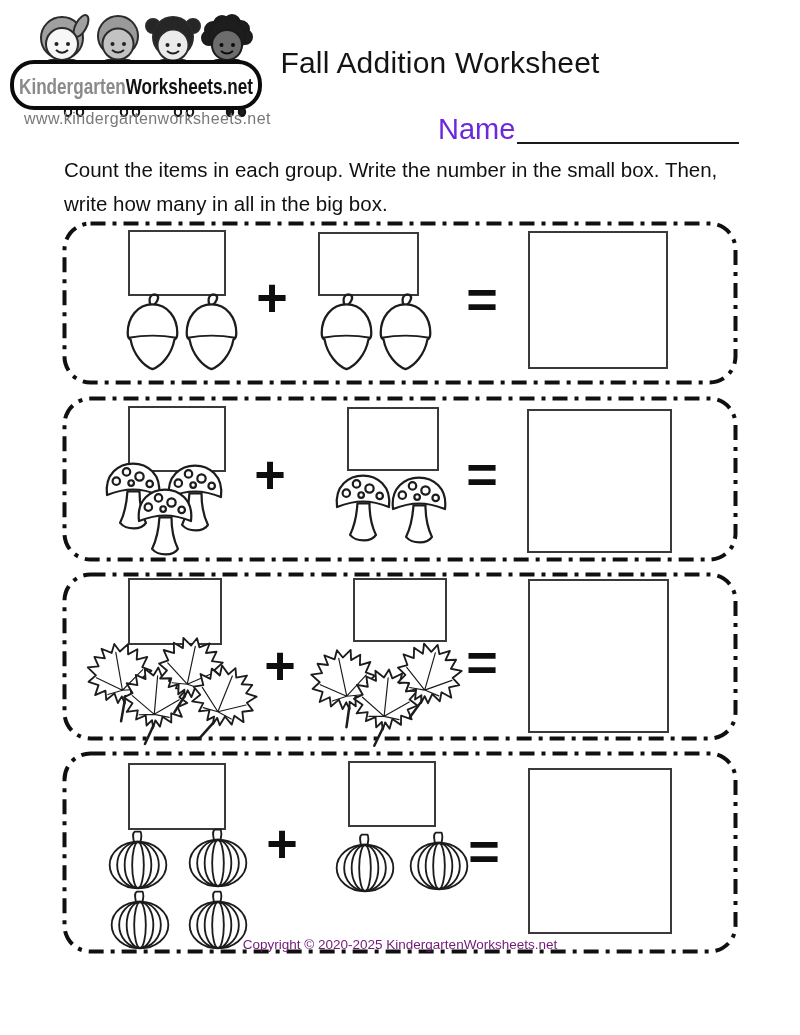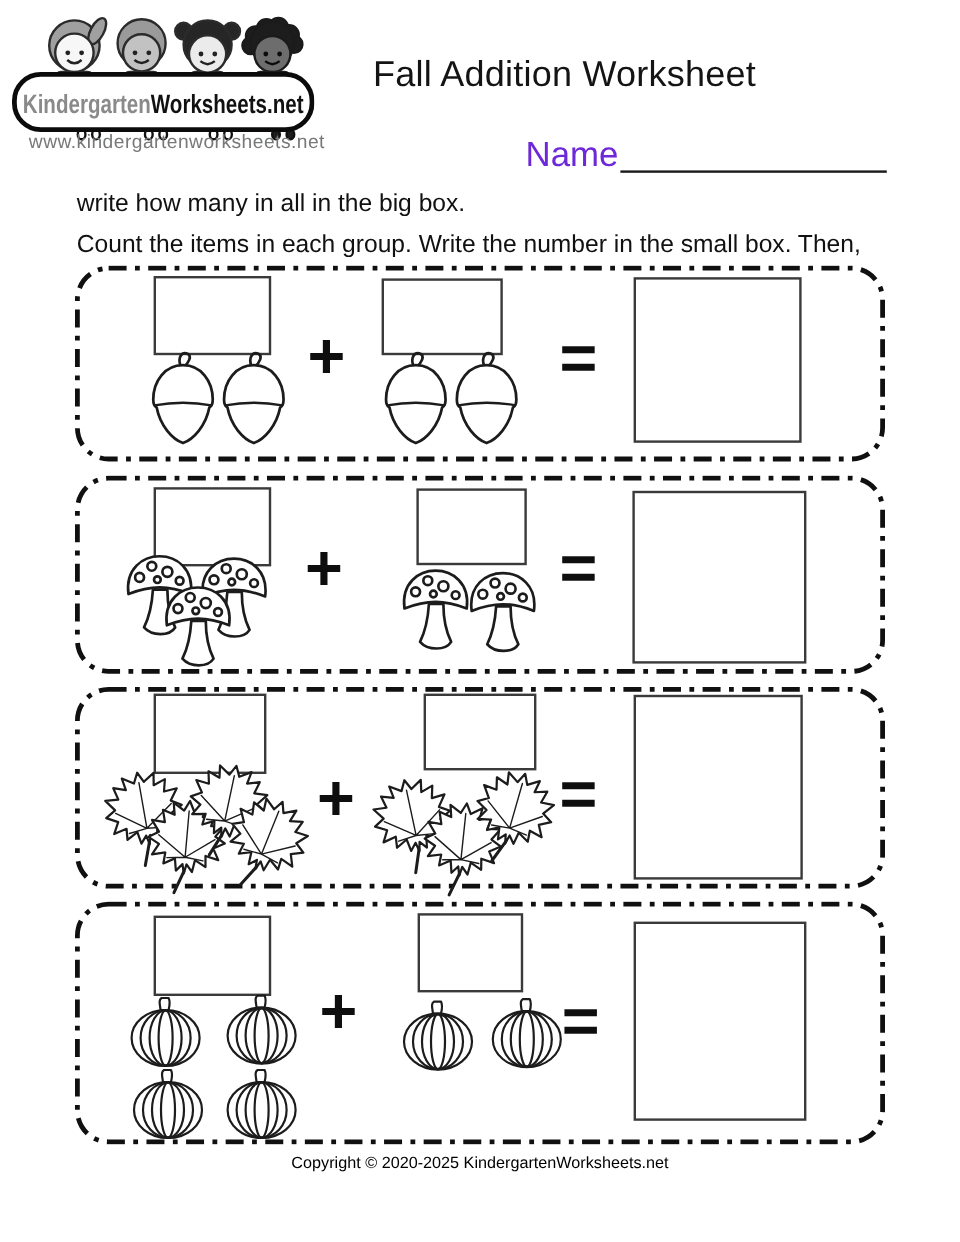--- a/index.html
+++ b/index.html
@@ -3,21 +3,21 @@
 <meta charset="utf-8">
 <style>
   html,body{margin:0;padding:0;}
   body{
     width:800px;height:1035px;position:relative;background:#ffffff;
     font-family:"Liberation Sans", sans-serif;color:#161616;overflow:hidden;
   }
   
   .logo-wrap{position:absolute;left:10px;top:6px;width:252px;height:112px;}
   .logo-url{position:absolute;left:24px;top:110px;font-size:16px;color:#77787a;letter-spacing:.4px;}
-  .page-title{position:absolute;left:250px;top:46px;width:380px;text-align:right;
+  .page-title{position:absolute;left:250px;top:46px;width:380px;text-align:center;
     font-size:30px;color:#141414;letter-spacing:.2px;}
   .name-row{position:absolute;left:438px;top:114px;display:flex;align-items:flex-end;}
   .name-label{font-size:29px;color:#6d28d9;line-height:30px;}
   .name-line{width:222px;height:28px;border-bottom:2px solid #1a1a1a;margin-left:2px;}
   .instructions{position:absolute;left:64px;top:153px;width:700px;font-size:20.5px;
     color:#111;line-height:34px;}
   
   .row{position:absolute;left:62px;width:676px;}
   .row-1{top:221px;height:164px;}
   .row-2{top:396px;height:166px;}
@@ -54,22 +54,22 @@
   .row-3 .gleft{left:22px;top:62px;}
   .row-3 .gright{left:246px;top:66px;}
   .row-4 .sbox1{left:66px;top:12px;width:94px;height:63px;}
   .row-4 .sbox2{left:286px;top:10px;width:84px;height:62px;}
   .row-4 .bbox{left:466px;top:17px;width:140px;height:162px;}
   .row-4 .plus{left:198px;top:60px;}
   .row-4 .equals{left:400px;top:68px;}
   .row-4 .gleft{left:41px;top:77px;}
   .row-4 .gright{left:268px;top:80px;}
   
-  .footer{position:absolute;left:0;top:960px;width:800px;text-align:center;
-    font-size:13.5px;color:#000000;line-height:17px;}
+  .footer{position:absolute;left:0;top:936px;width:800px;text-align:center;
+    font-size:13.5px;color:#701a75;line-height:17px;}
   .hidden-defs{position:absolute;width:0;height:0;overflow:hidden;}
 </style>
 </head>
 <body>
 
 <svg class="hidden-defs" aria-hidden="true">
   <defs>
     <symbol id="sym-acorn" viewBox="0 0 66 86">
       <g fill="#fff" stroke="#1c1c1c" stroke-width="2.4" stroke-linejoin="round" stroke-linecap="round">
         <path d="M31 15 C28 7 32 2 37 4 C41 6 38 12 34 15" fill="none"></path>
@@ -173,22 +173,22 @@
 <div class="logo-url">www.kindergartenworksheets.net</div>
 
 <div class="page-title">Fall Addition Worksheet</div>
 
 <div class="name-row">
   <span class="name-label">Name</span>
   <span class="name-line"></span>
 </div>
 
 <div class="instructions">
+  <div>Count the items in each group. Write the number in the small box. Then,</div>
   <div>write how many in all in the big box.</div>
-  <div>Count the items in each group. Write the number in the small box. Then,</div>
 </div>
 
 <div class="row row-1">
   <svg class="dash-border" width="676" height="164">
       <rect class="dashrect" x="2.5" y="2.5" width="671" height="159" rx="26"></rect>
     </svg>
   <div class="sbox sbox1"></div>
   <div class="group gleft">
       <svg width="63" height="82" class="item-icon" style="left: 0px; top: 0px;">
         <use href="#sym-acorn"></use>

